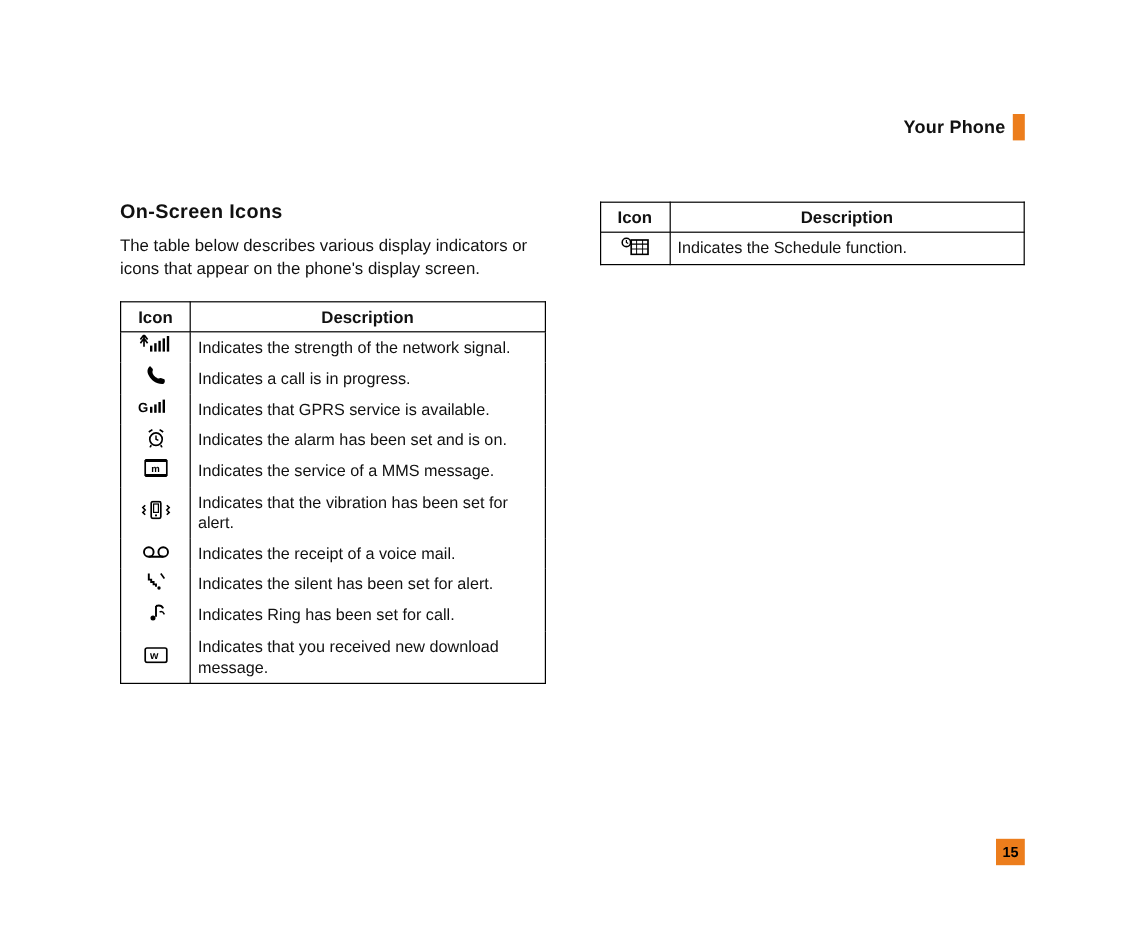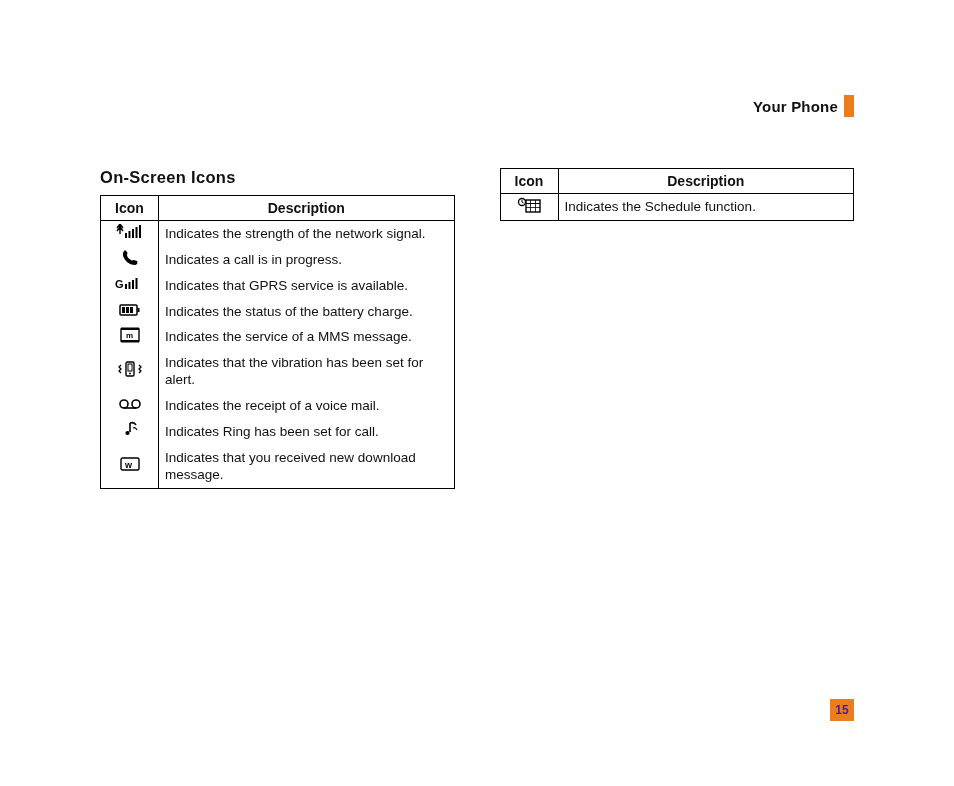--- a/index.html
+++ b/index.html
@@ -90,41 +90,42 @@
     display: inline-block;
     line-height: 0;
   }
   .page-num-badge {
     position: absolute;
     right: 100px;
     bottom: 65px;
     width: 24px;
     height: 22px;
     background: #ec7d1c;
-    color: #4c1d95;
+    color: #000000;
     font-weight: 700;
     font-size: 12px;
     display: flex;
     align-items: center;
     justify-content: center;
   }
 </style>
 </head>
 <body>
 
 <div class="page">
   <div class="header-right">
     <span class="header-text">Your Phone</span>
     <span class="orange-tab"></span>
   </div>
 
   <div class="columns">
 
     <div class="col">
       <h2 class="section-title">On-Screen Icons</h2>
+      <p class="intro">The table below describes various display indicators or icons that appear on the phone's display screen.</p>
 
       <table>
         <colgroup>
             <col class="icon-col">
             <col>
           </colgroup>
         <thead>
           <tr>
             <th>Icon</th>
             <th>Description</th>
@@ -161,29 +162,28 @@
                     <rect x="10" y="7" width="2" height="5" fill="#000"></rect>
                     <rect x="13.5" y="5" width="2" height="7" fill="#000"></rect>
                     <rect x="17" y="3" width="2" height="9" fill="#000"></rect>
                     <rect x="20.5" y="1" width="2" height="11" fill="#000"></rect>
                   </svg>
             </span></td>
             <td>Indicates that GPRS service is available.</td>
           </tr>
           <tr>
             <td class="icon-cell"><span class="icon-box">
-              <svg width="22" height="12" viewBox="0 0 22 12">
-                    <rect x="1" y="1" width="17" height="10" rx="1" fill="none" stroke="#000" stroke-width="1.5"></rect>
-                    <rect x="18.5" y="4" width="2" height="4" fill="#000"></rect>
-                    <rect x="3" y="3" width="3" height="6" fill="#000"></rect>
-                    <rect x="7" y="3" width="3" height="6" fill="#000"></rect>
-                    <rect x="11" y="3" width="3" height="6" fill="#000"></rect>
-                  </svg>
-            </span></td>
-            <td>Indicates the status of the battery charge.</td>
+              <svg width="18" height="16" viewBox="0 0 18 16">
+                    <circle cx="9" cy="9" r="5.2" fill="none" stroke="#000" stroke-width="1.4"></circle>
+                    <path d="M9 6 L9 9 L11 10" stroke="#000" stroke-width="1.2" fill="none"></path>
+                    <path d="M3 3 L6 1 M15 3 L12 1" stroke="#000" stroke-width="1.4"></path>
+                    <path d="M5 14 L4 16 M13 14 L14 16" stroke="#000" stroke-width="1.4"></path>
+                  </svg>
+            </span></td>
+            <td>Indicates the alarm has been set and is on.</td>
           </tr>
           <tr>
             <td class="icon-cell"><span class="icon-box">
               <svg width="20" height="16" viewBox="0 0 20 16">
                     <rect x="1" y="2" width="18" height="12" fill="none" stroke="#000" stroke-width="1.4"></rect>
                     <rect x="1" y="0.5" width="18" height="2.5" fill="#000"></rect>
                     <rect x="1" y="13" width="18" height="2.5" fill="#000"></rect>
                     <text x="6" y="11" font-family="Arial" font-weight="700" font-size="8">m</text>
                   </svg>
             </span></td>
@@ -203,20 +203,30 @@
           </tr>
           <tr>
             <td class="icon-cell"><span class="icon-box">
               <svg width="24" height="12" viewBox="0 0 24 12">
                     <circle cx="6" cy="6" r="4" fill="none" stroke="#000" stroke-width="1.6"></circle>
                     <circle cx="18" cy="6" r="4" fill="none" stroke="#000" stroke-width="1.6"></circle>
                     <line x1="6" y1="10" x2="18" y2="10" stroke="#000" stroke-width="1.6"></line>
                   </svg>
             </span></td>
             <td>Indicates the receipt of a voice mail.</td>
+          </tr>
+          <tr>
+            <td class="icon-cell"><span class="icon-box">
+              <svg width="18" height="16" viewBox="0 0 18 16">
+                    <path d="M3 1 L3 6 L5 6 L5 8 L7 8 L7 10 L9 10 L9 12" fill="none" stroke="#000" stroke-width="1.6"></path>
+                    <circle cx="11.5" cy="13" r="1.4" fill="#000"></circle>
+                    <path d="M13 1 L16 5" stroke="#000" stroke-width="1.4"></path>
+                  </svg>
+            </span></td>
+            <td>Indicates the silent has been set for alert.</td>
           </tr>
           <tr>
             <td class="icon-cell"><span class="icon-box">
               <svg width="18" height="18" viewBox="0 0 18 18">
                     <path d="M9 3 L9 12" stroke="#000" stroke-width="1.6"></path>
                     <circle cx="6.5" cy="13" r="2.1" fill="#000"></circle>
                     <path d="M9 3 C12 2 14 3 15 5" fill="none" stroke="#000" stroke-width="1.6"></path>
                     <path d="M12 8 C14 7 15 8 16 10" fill="none" stroke="#000" stroke-width="1.2"></path>
                   </svg>
             </span></td>

